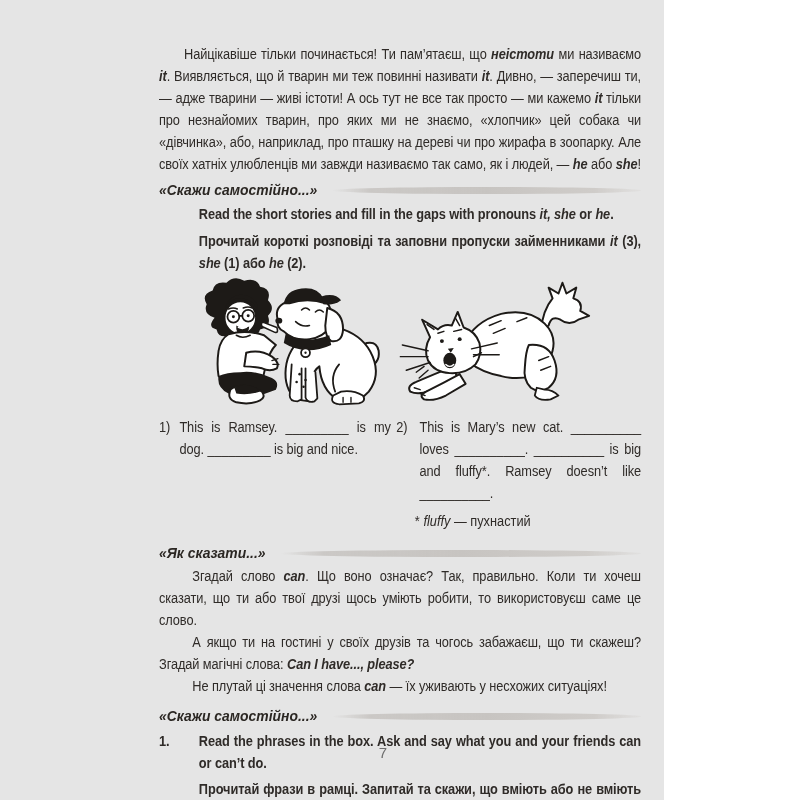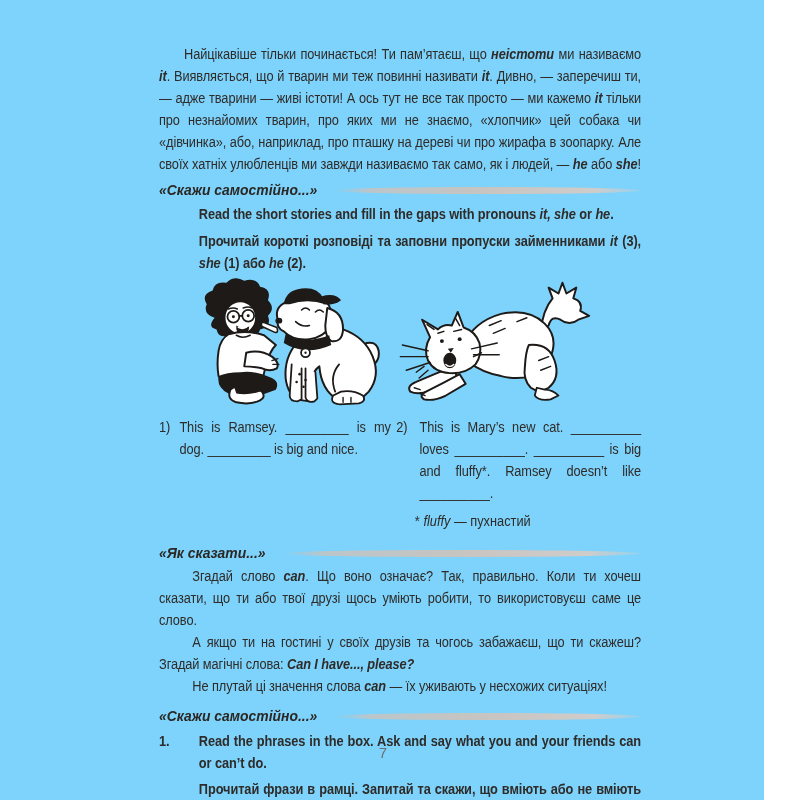--- a/index.html
+++ b/index.html
@@ -1,18 +1,18 @@
 <!DOCTYPE html>
 <html><head>
 <meta charset="utf-8">
 <style>
   html,body{margin:0;padding:0;background:#ffffff;}
   body{width:800px;height:800px;overflow:hidden;
        font-family:"Liberation Sans",sans-serif;color:#2f2b28;}
-  .page{position:relative;width:764px;height:800px;background:#7dd3fc;}
+  .page{position:relative;width:664px;height:800px;background:#e5e5e5;}
   .content{position:absolute;left:159px;top:44px;width:520px;
            transform:scaleX(0.927);transform-origin:0 0;}
   p{margin:0;}
   .b{font-weight:bold;}
   .i{font-style:italic;}
   .para{font-size:13.8px;line-height:22px;text-align:justify;letter-spacing:-0.1px;}
   .intro{text-indent:27px;}
   .body-indent{text-indent:36px;}
   .mt5{margin-top:5px;}
   .section-header{display:flex;align-items:center;height:18px;}

